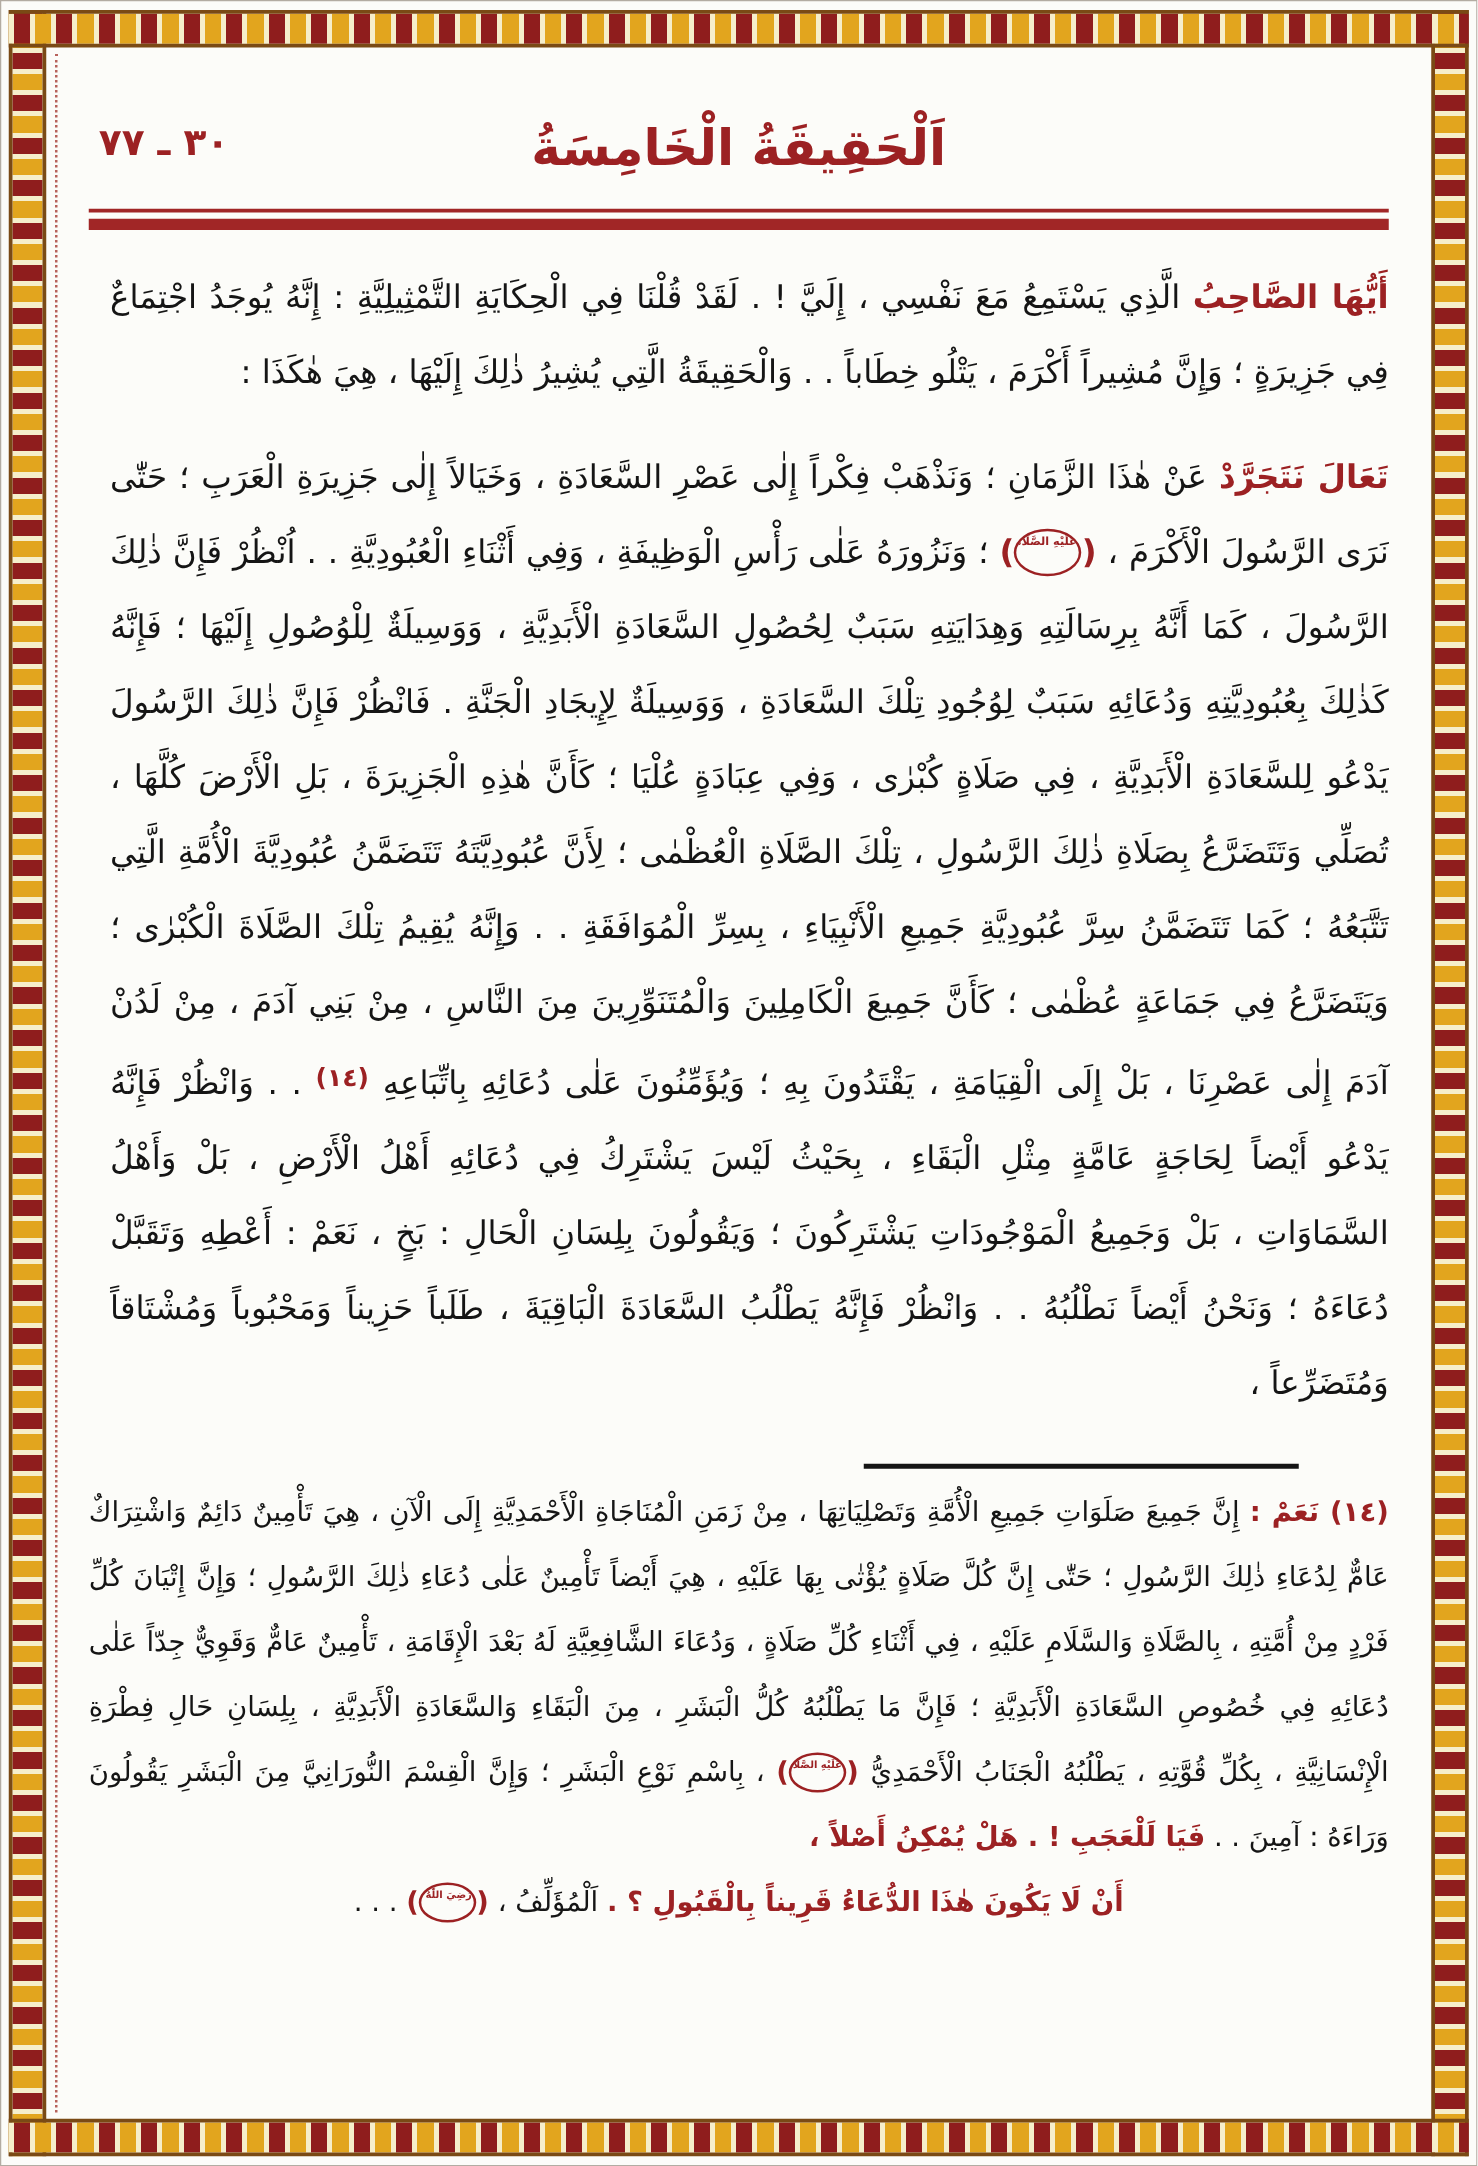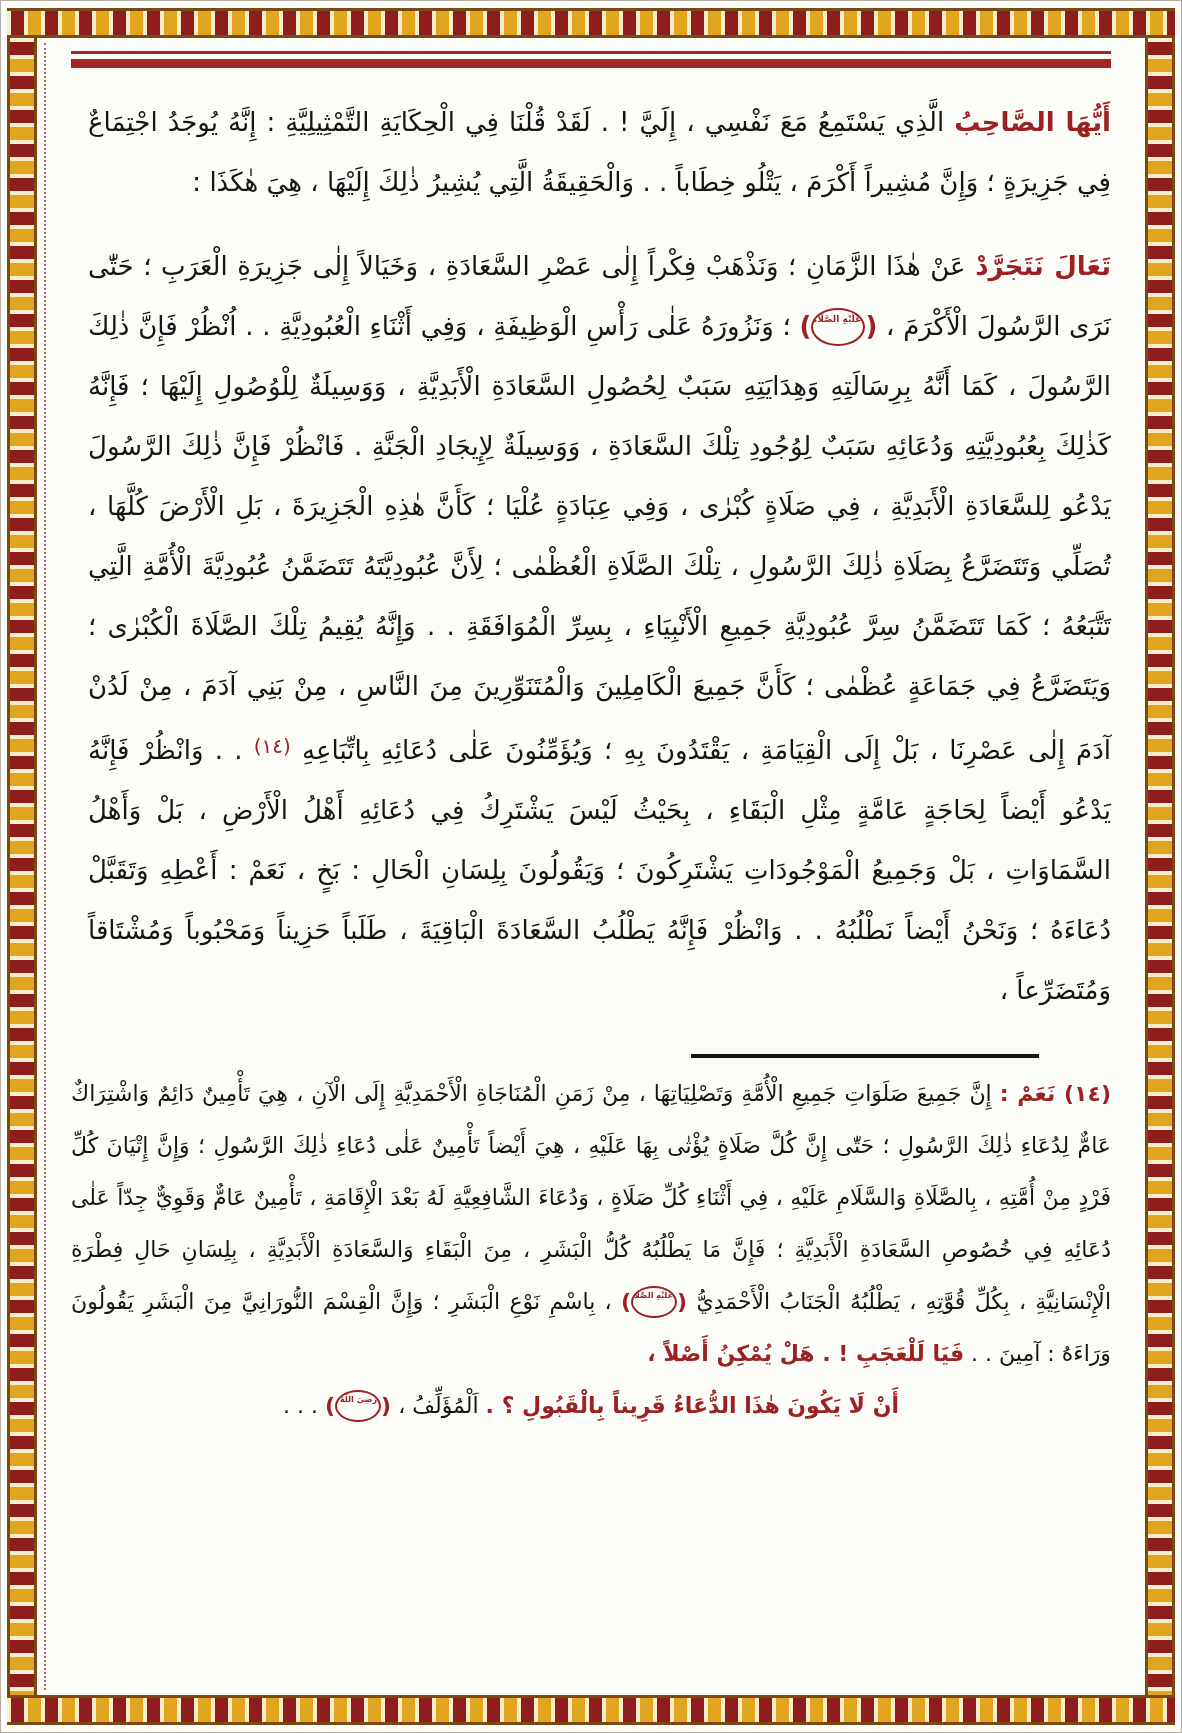--- a/index.html
+++ b/index.html
@@ -57,21 +57,21 @@
     border-top:3px solid #a12626;border-bottom:9px solid #a12626;
   }
   .para{
     margin:24px 0 0 17px;
     font-size:26px;line-height:60px;
     text-align:justify;
   }
   .red{color:#9c2123;}
   .lead{font-weight:bold;}
   .fn-ref{
-    font-weight:normal;font-size:20px;vertical-align:6px;
+    font-weight:bold;font-size:20px;vertical-align:6px;
   }
   
   .medallion-wrap{color:#9c2123;font-weight:bold;white-space:nowrap;}
   .medallion{
     display:inline-block;vertical-align:-11px;
     width:54px;height:38px;
     border:2px solid #9c2123;border-radius:50%;
     overflow:hidden;text-align:center;box-sizing:border-box;
   }
   .medallion-inner{
@@ -98,20 +98,24 @@
 <div class="page">
 
   <div class="b-strip b-v b-left"></div>
   <div class="b-strip b-v b-right"></div>
   <div class="b-strip b-h b-top"></div>
   <div class="b-strip b-h b-bottom"></div>
   <div class="inner-line-left"></div>
 
   <div class="content">
 
+    <div class="header-row">
+      <div class="page-numbers">٣٠ ـ ٧٧</div>
+      <h1 class="page-title">اَلْحَقِيقَةُ الْخَامِسَةُ</h1>
+    </div>
     <div class="title-rule"></div>
 
     <p class="para">
       <span class="lead red">أَيُّهَا الصَّاحِبُ</span>
       <span>الَّذِي يَسْتَمِعُ مَعَ نَفْسِي ، إِلَيَّ ! . لَقَدْ قُلْنَا فِي الْحِكَايَةِ التَّمْثِيلِيَّةِ : إِنَّهُ يُوجَدُ اجْتِمَاعٌ فِي جَزِيرَةٍ ؛ وَإِنَّ مُشِيراً أَكْرَمَ ، يَتْلُو خِطَاباً . . وَالْحَقِيقَةُ الَّتِي يُشِيرُ ذٰلِكَ إِلَيْهَا ، هِيَ هٰكَذَا :</span>
     </p>
 
     <p class="para">
       <span class="lead red">تَعَالَ نَتَجَرَّدْ</span>
       <span>عَنْ هٰذَا الزَّمَانِ ؛ وَنَذْهَبْ فِكْراً إِلٰى عَصْرِ السَّعَادَةِ ، وَخَيَالاً إِلٰى جَزِيرَةِ الْعَرَبِ ؛ حَتّٰى نَرَى الرَّسُولَ الْأَكْرَمَ ،</span>

